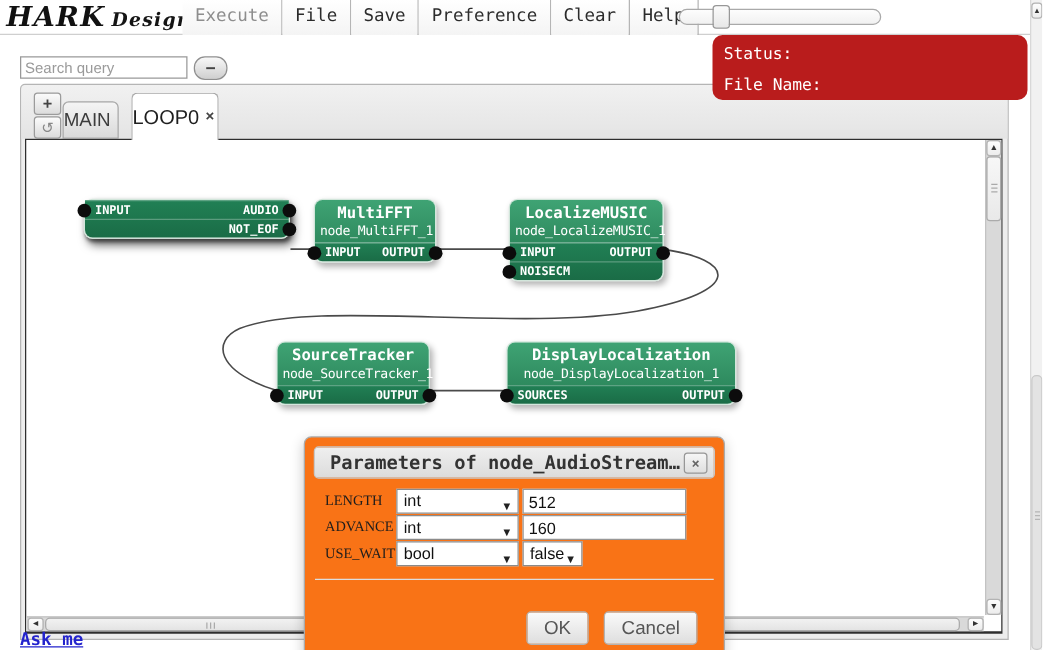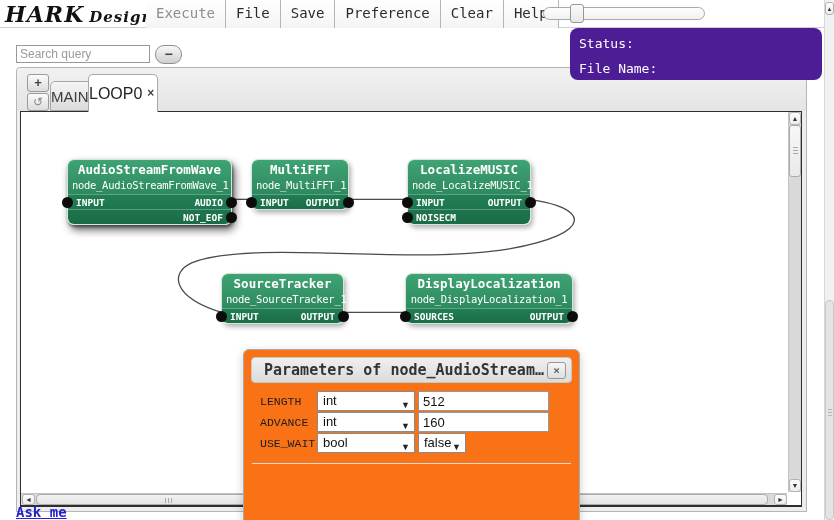--- a/index.html
+++ b/index.html
@@ -21,21 +21,21 @@
                background:linear-gradient(#ffffff,#f4f4f4); }
   .menu-item.disabled { color:#8d8d8d; }
   #slider { position:absolute; left:543px; top:7px; width:162px; height:13px;
             border:1px solid #a9a9a9; border-radius:8px; background:linear-gradient(#fdfdfd,#f1f1f1); }
   #slider-handle { position:absolute; left:26px; top:-4px; width:14px; height:19px;
                    border:1px solid #979797; border-radius:3px;
                    background:linear-gradient(#fbfbfb,#e7e7e7); }
 
   
   #status-box { position:absolute; left:570px; top:28px; width:252px; height:52px;
-                background:#4c1d95; border-radius:8px; color:#fff; z-index:40;
+                background:#b91c1c; border-radius:8px; color:#fff; z-index:40;
                 font-family:"DejaVu Sans Mono", monospace; font-size:13px; }
   #status-box .line1 { position:absolute; left:9px; top:8px; }
   #status-box .line2 { position:absolute; left:9px; top:33px; }
 
   
   #search-input { position:absolute; left:16px; top:45px; width:134px; height:18px;
                   border:1px solid #999; font-size:12px; padding:0 3px; color:#333;
                   font-family:"Liberation Sans", sans-serif; }
   #search-input::placeholder { color:#9a9a9a; }
   #collapse-btn { position:absolute; left:155px; top:45px; width:27px; height:19px;
@@ -50,21 +50,21 @@
             background:linear-gradient(#f1f1f1,#e4e4e4); border-radius:4px 4px 0 0; }
   .mini-btn { position:absolute; width:22px; height:18px; border:1px solid #9b9b9b; border-radius:3px;
               background:linear-gradient(#fbfbfb,#dcdcdc); text-align:center; line-height:16px;
               font-size:13px; font-weight:bold; color:#444; cursor:pointer; }
   #add-tab-btn { left:10px; top:6px; }
   #reload-btn  { left:10px; top:25px; color:#888; font-weight:normal; font-size:12px; }
   .tab { position:absolute; border:1px solid #a8a8a8; border-radius:5px 5px 0 0;
          text-align:left; color:#3c3c3c; cursor:pointer; font-size:15px; }
   .tab.inactive { left:33px; top:13px; width:45px; height:30px; line-height:29px;
                   background:linear-gradient(#f5f5f5,#dadada); }
-  .tab.active { left:71px; top:6px; width:70px; height:38px; line-height:36px;
+  .tab.active { left:88px; top:6px; width:70px; height:38px; line-height:36px;
                 background:#fff; border-bottom:none; color:#1f1f1f; font-size:16px; z-index:5; }
   .tab .close { font-weight:bold; font-size:12px; color:#444; margin-left:5px; vertical-align:2px; }
 
   
   #canvas { position:absolute; left:3px; top:43px; width:782px; height:396px;
             background:#fff; border:1px solid #2e2e2e; border-bottom-width:2px; }
   #wires { position:absolute; left:0; top:0; width:100%; height:100%; }
 
   .node { position:absolute; border:1px solid #d2e6db; border-radius:7px;
           box-shadow:2px 3px 5px rgba(0,0,0,0.30); cursor:move; }
@@ -107,21 +107,21 @@
             box-shadow:0 3px 10px rgba(0,0,0,0.2); z-index:50; }
   #dlg-title { position:relative; height:26px; background:linear-gradient(#efefef,#dcdcdc);
                border:1px solid #c7c7c7; border-radius:4px; line-height:24px; padding-left:12px;
                font-family:"DejaVu Sans Mono", monospace; font-weight:bold; font-size:15px; color:#333;
                white-space:nowrap; overflow:hidden; }
   #dlg-close { position:absolute; right:5px; top:4px; width:19px; height:17px;
                border:1px solid #979797; border-radius:3px; background:linear-gradient(#f6f6f6,#dfdfdf);
                text-align:center; line-height:15px; font-size:11px; font-weight:bold; color:#666; cursor:pointer; }
   #dlg-body { padding:8px 9px 0; }
   .drow { display:flex; align-items:center; height:20px; margin-bottom:1px; }
-  .dlabel { width:57px; font-family:Liberation Mono, monospace; font-size:11.5px; color:#1d1d1d; }
+  .dlabel { width:57px; font-family:Liberation Serif, serif; font-size:11.5px; color:#1d1d1d; }
   .dselect { position:relative; width:98px; height:20px; border:1px solid #8a8a8a; background:#fff;
              font-size:13px; color:#111; line-height:18px; padding:0 14px 0 5px; cursor:pointer;
              white-space:nowrap; }
   .dselect .arrow { position:absolute; right:4px; top:4px; font-size:9px; color:#222; }
   .dinput { width:131px; height:20px; border:1px solid #979797; font-size:13px; color:#111;
             padding:0 4px; margin-left:3px; font-family:"Liberation Sans", sans-serif; }
   .dselect.small { width:48px; margin-left:3px; padding-right:12px; }
   #dlg-sep { border-top:1px solid #ddd; margin:10px 1px 0; }
   #dlg-footer { position:absolute; right:21px; bottom:13px; }
   .dlg-btn { display:inline-block; padding:4px 13px; border:1px solid #b3b3b3; border-radius:4px;
@@ -182,24 +182,20 @@
     <div id="canvas">
       <svg id="wires" viewBox="0 0 782 396" xmlns="http://www.w3.org/2000/svg">
         <path d="M211,88 L230,88" stroke="#4a4a4a" stroke-width="1.3" fill="none"></path>
         <path d="M328,88 L386,88" stroke="#4a4a4a" stroke-width="1.3" fill="none"></path>
         <path d="M510,88 C570,96 578,122 490,138 C390,155 230,128 170,152 C148,162 150,186 200,202" stroke="#4a4a4a" stroke-width="1.3" fill="none"></path>
         <path d="M323,202 L384,202" stroke="#4a4a4a" stroke-width="1.3" fill="none"></path>
       </svg>
 
       <div id="nodes-host">
           <div class="node selected" style="left: 46px; top: 47px; width: 165px;">
-            <div class="node-head">
-              <div class="node-title">AudioStreamFromWave</div>
-              <div class="node-sub">node_AudioStreamFromWave_1</div>
-            </div>
             <div class="node-ports">
               <div class="prow">
                 <span>INPUT</span>
                 <span>AUDIO</span>
                 <div class="dot dl"></div>
                 <div class="dot dr"></div>
               </div>
               <div class="prow">
                 <span></span>
                 <span>NOT_EOF</span>
@@ -247,21 +243,21 @@
             </div>
             <div class="node-ports">
               <div class="prow">
                 <span>INPUT</span>
                 <span>OUTPUT</span>
                 <div class="dot dl"></div>
                 <div class="dot dr"></div>
               </div>
             </div>
           </div>
-          <div class="node" style="left: 384px; top: 161px; width: 168px;">
+          <div class="node" style="left: 384px; top: 161px; width: 184px;">
             <div class="node-head">
               <div class="node-title">DisplayLocalization</div>
               <div class="node-sub">node_DisplayLocalization_1</div>
             </div>
             <div class="node-ports">
               <div class="prow">
                 <span>SOURCES</span>
                 <span>OUTPUT</span>
                 <div class="dot dl"></div>
                 <div class="dot dr"></div>
@@ -303,20 +299,24 @@
           <div class="dselect">int<span class="arrow">▼</span></div>
           <input class="dinput" type="text" value="160" style="">
         </div>
         <div class="drow">
           <span class="dlabel">USE_WAIT</span>
           <div class="dselect">bool<span class="arrow">▼</span></div>
           <div class="dselect small">false<span class="arrow">▼</span></div>
         </div>
       </div>
     <div id="dlg-sep"></div>
+    <div id="dlg-footer">
+      <div class="dlg-btn">OK</div>
+      <div class="dlg-btn">Cancel</div>
+    </div>
   </div>
 
   <div id="ask-me">Ask me</div>
 
   <div id="pagescroll">
     <div class="sb-btn up">▲</div>
     <div id="pgthumb">
         <div class="grip-pv"></div>
       </div>
   </div>

